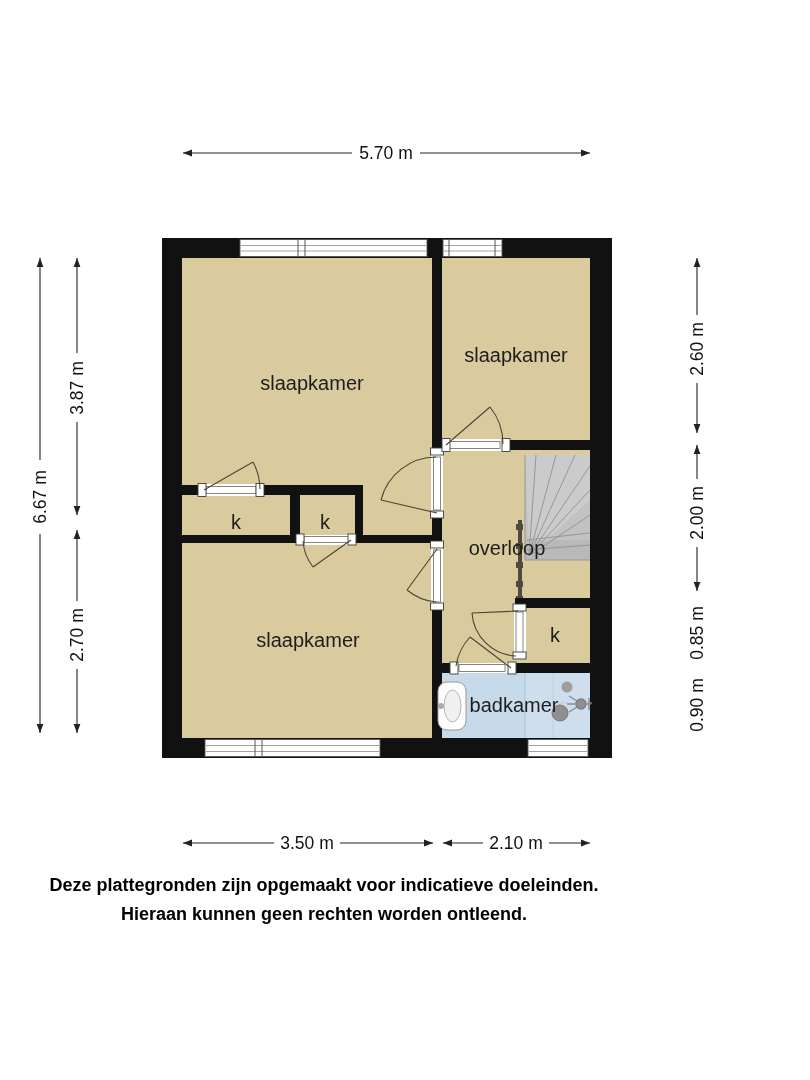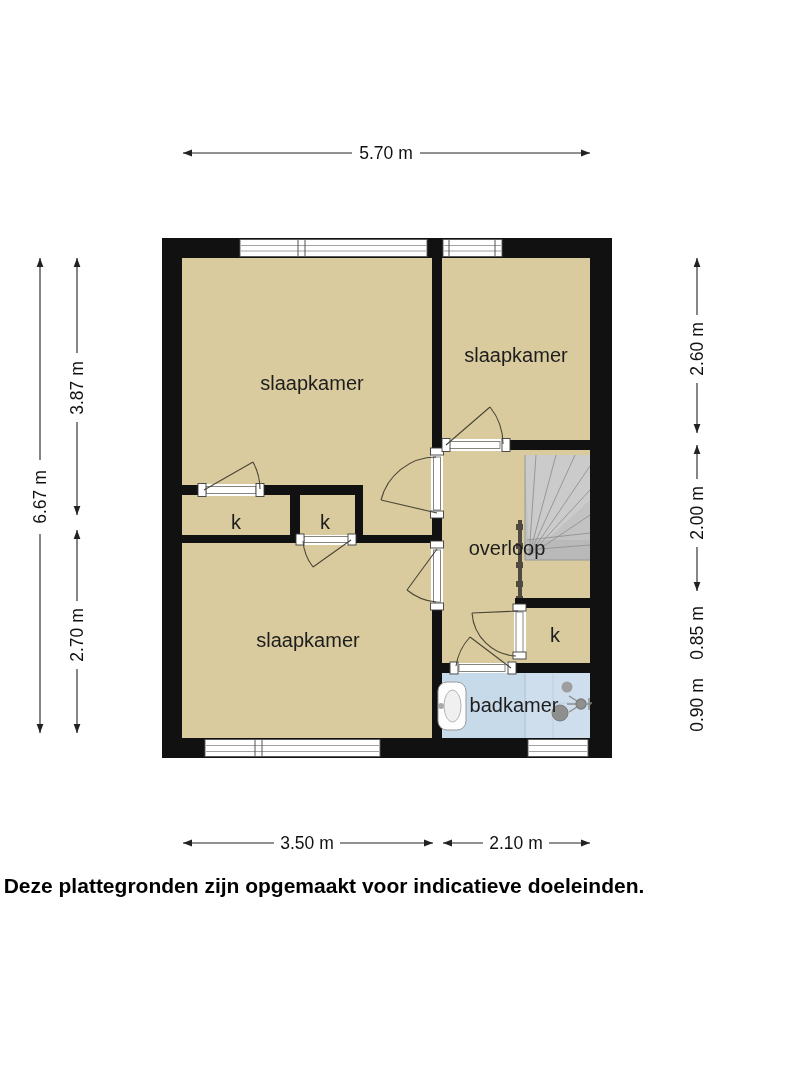--- a/index.html
+++ b/index.html
@@ -18,21 +18,21 @@
   .win{fill:#ffffff;stroke:#555;stroke-width:0.9;}
   .win-line{stroke:#8a8a8a;stroke-width:0.8;}
   .win-tick{stroke:#555;stroke-width:1;}
   .door-gap{fill:#ffffff;stroke:none;}
   .door-panel{fill:#ffffff;stroke:#7a7a72;stroke-width:0.9;}
   .door-frame{fill:#ffffff;stroke:#3c3c3c;stroke-width:0.9;}
   .door-swing{stroke:#4a4538;stroke-width:1.1;fill:none;}
   .stair-line{stroke:#979797;stroke-width:1;fill:none;}
   .rail{fill:#4e4a42;}
   .disclaimer{position:absolute;left:0;top:871px;width:648px;text-align:center;
-              font-weight:bold;font-size:21px;line-height:29px;color:#000;}
+              font-weight:bold;font-size:18px;line-height:29px;color:#000;}
 </style>
 </head>
 <body>
 
 <div class="page">
   <svg width="810" height="1080" viewBox="0 0 810 1080">
 
     <g>
       <rect class="floor-tan" x="182" y="258" width="410" height="480"></rect>
       <rect class="floor-bath" x="442" y="673" width="150" height="65"></rect>
@@ -258,14 +258,15 @@
       </g>
 
       <text class="dim-label" text-anchor="middle" transform="rotate(-90 703 633)" x="703" y="633">0.85 m</text>
       <text class="dim-label" text-anchor="middle" transform="rotate(-90 703 705)" x="703" y="705">0.90 m</text>
     </g>
   </svg>
 
   
   <div class="disclaimer">
     <div>Deze plattegronden zijn opgemaakt voor indicatieve doeleinden.</div>
+    <div>Hieraan kunnen geen rechten worden ontleend.</div>
   </div>
 </div>
 
 </body></html>

